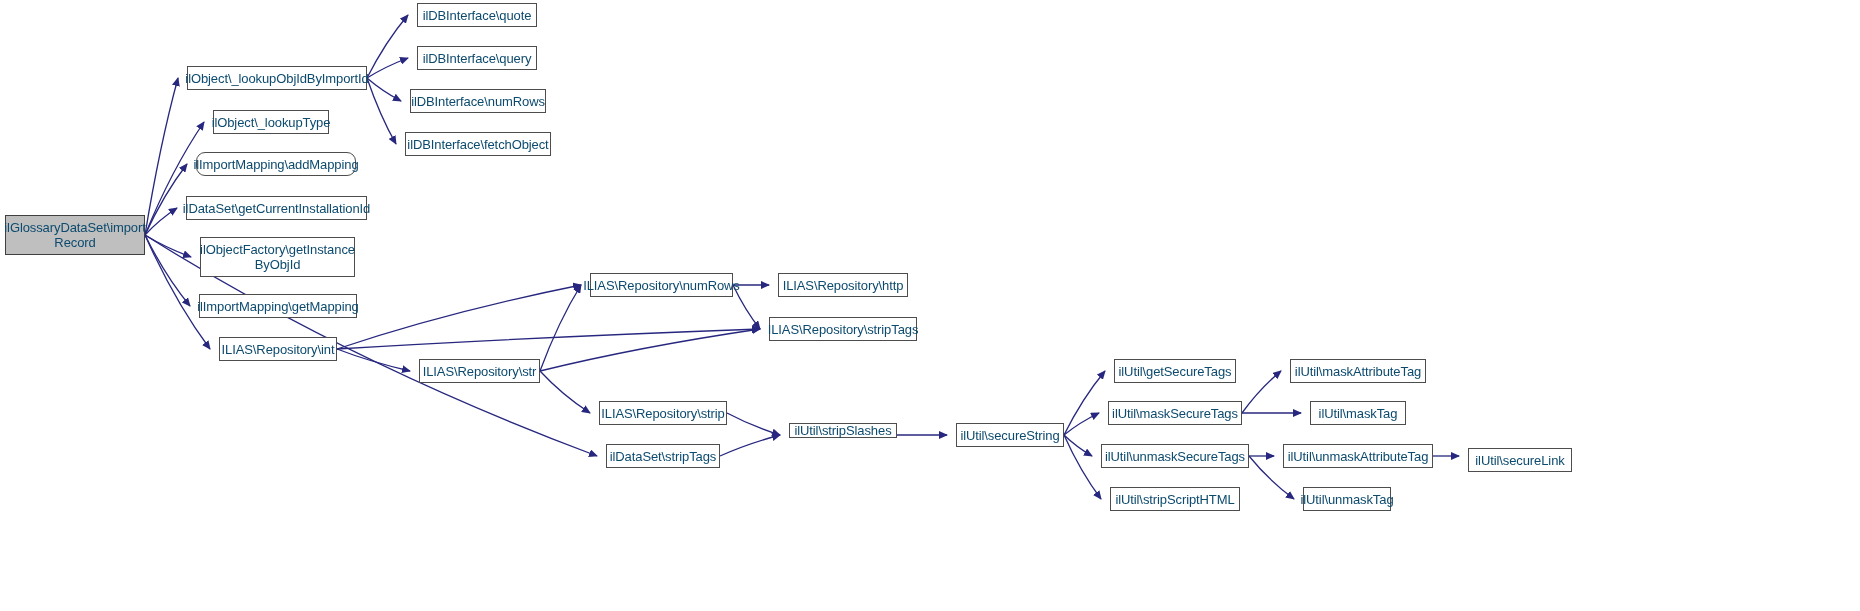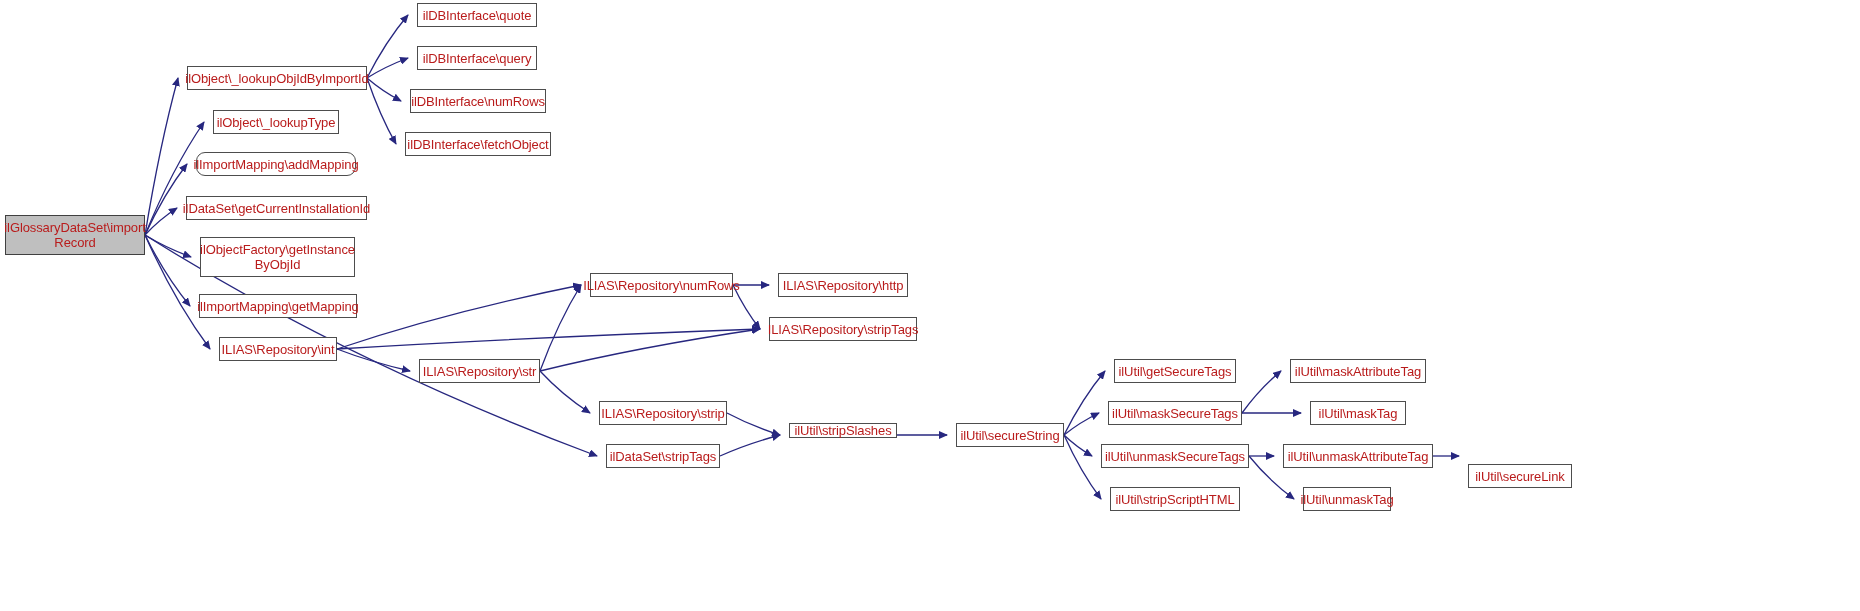--- a/index.html
+++ b/index.html
@@ -23,21 +23,21 @@
     top: 0;
     width: 1860px;
     height: 611px;
     pointer-events: none;
   }
   .node {
     position: absolute;
     box-sizing: border-box;
     border: 1px solid #4d4d4d;
     background: #ffffff;
-    color: #b91c1c;
+    color: #0c4a6e;
     font-size: 13px;
     line-height: 15px;
     display: flex;
     align-items: center;
     justify-content: center;
     text-align: center;
     white-space: pre-line;
     letter-spacing: -0.1px;
     z-index: 2;
   }
@@ -92,21 +92,21 @@
       </g>
   </svg>
   <div id="node-layer">
       <div class="node root" style="left: 5px; top: 215px; width: 140px; height: 40px;">ilGlossaryDataSet\import
 Record</div>
       <div class="node" style="left: 187px; top: 66px; width: 180px; height: 24px;">ilObject\_lookupObjIdByImportId</div>
       <div class="node" style="left: 417px; top: 3px; width: 120px; height: 24px;">ilDBInterface\quote</div>
       <div class="node" style="left: 417px; top: 46px; width: 120px; height: 24px;">ilDBInterface\query</div>
       <div class="node" style="left: 410px; top: 89px; width: 136px; height: 24px;">ilDBInterface\numRows</div>
       <div class="node" style="left: 405px; top: 132px; width: 146px; height: 24px;">ilDBInterface\fetchObject</div>
-      <div class="node" style="left: 213px; top: 110px; width: 126px; height: 24px; text-align: center;">ilObject\_lookupType</div>
+      <div class="node" style="left: 213px; top: 110px; width: 116px; height: 24px; text-align: center;">ilObject\_lookupType</div>
       <div class="node" style="left: 196px; top: 152px; width: 160px; height: 24px; border-radius: 9px;">ilImportMapping\addMapping</div>
       <div class="node" style="left: 186px; top: 196px; width: 181px; height: 24px;">ilDataSet\getCurrentInstallationId</div>
       <div class="node" style="left: 200px; top: 237px; width: 155px; height: 40px;">ilObjectFactory\getInstance
 ByObjId</div>
       <div class="node" style="left: 199px; top: 294px; width: 158px; height: 24px;">ilImportMapping\getMapping</div>
       <div class="node" style="left: 219px; top: 337px; width: 118px; height: 24px;">ILIAS\Repository\int</div>
       <div class="node" style="left: 590px; top: 273px; width: 143px; height: 24px;">ILIAS\Repository\numRows</div>
       <div class="node" style="left: 778px; top: 273px; width: 130px; height: 24px;">ILIAS\Repository\http</div>
       <div class="node" style="left: 769px; top: 317px; width: 148px; height: 24px;">ILIAS\Repository\stripTags</div>
       <div class="node" style="left: 419px; top: 359px; width: 121px; height: 24px;">ILIAS\Repository\str</div>
@@ -115,15 +115,15 @@
       <div class="node" style="left: 789px; top: 423px; width: 108px; height: 15px;">ilUtil\stripSlashes</div>
       <div class="node" style="left: 956px; top: 423px; width: 108px; height: 24px;">ilUtil\secureString</div>
       <div class="node" style="left: 1114px; top: 359px; width: 122px; height: 24px;">ilUtil\getSecureTags</div>
       <div class="node" style="left: 1108px; top: 401px; width: 134px; height: 24px;">ilUtil\maskSecureTags</div>
       <div class="node" style="left: 1101px; top: 444px; width: 148px; height: 24px;">ilUtil\unmaskSecureTags</div>
       <div class="node" style="left: 1110px; top: 487px; width: 130px; height: 24px;">ilUtil\stripScriptHTML</div>
       <div class="node" style="left: 1290px; top: 359px; width: 136px; height: 24px;">ilUtil\maskAttributeTag</div>
       <div class="node" style="left: 1310px; top: 401px; width: 96px; height: 24px;">ilUtil\maskTag</div>
       <div class="node" style="left: 1283px; top: 444px; width: 150px; height: 24px;">ilUtil\unmaskAttributeTag</div>
       <div class="node" style="left: 1303px; top: 487px; width: 88px; height: 24px;">ilUtil\unmaskTag</div>
-      <div class="node" style="left: 1468px; top: 464px; width: 104px; height: 24px;">ilUtil\secureLink</div>
+      <div class="node" style="left: 1468px; top: 448px; width: 104px; height: 24px;">ilUtil\secureLink</div>
     </div>
 </div>
 
 </body></html>

